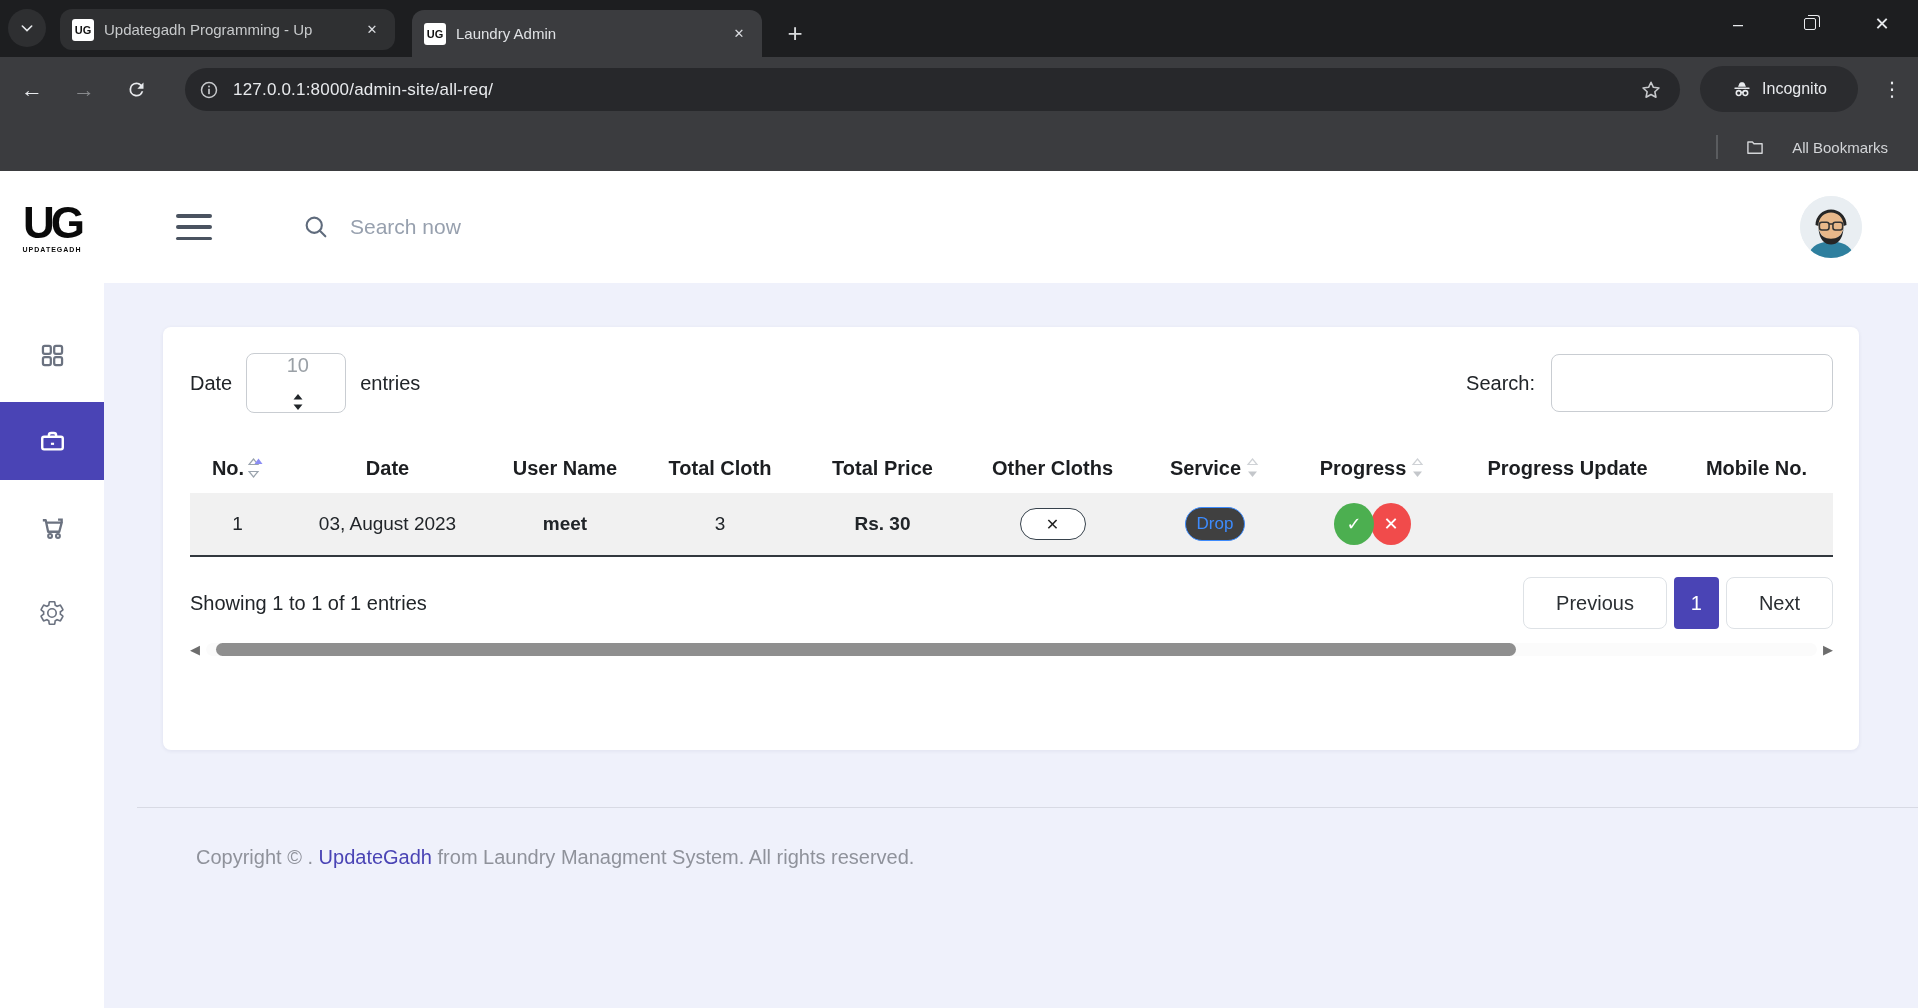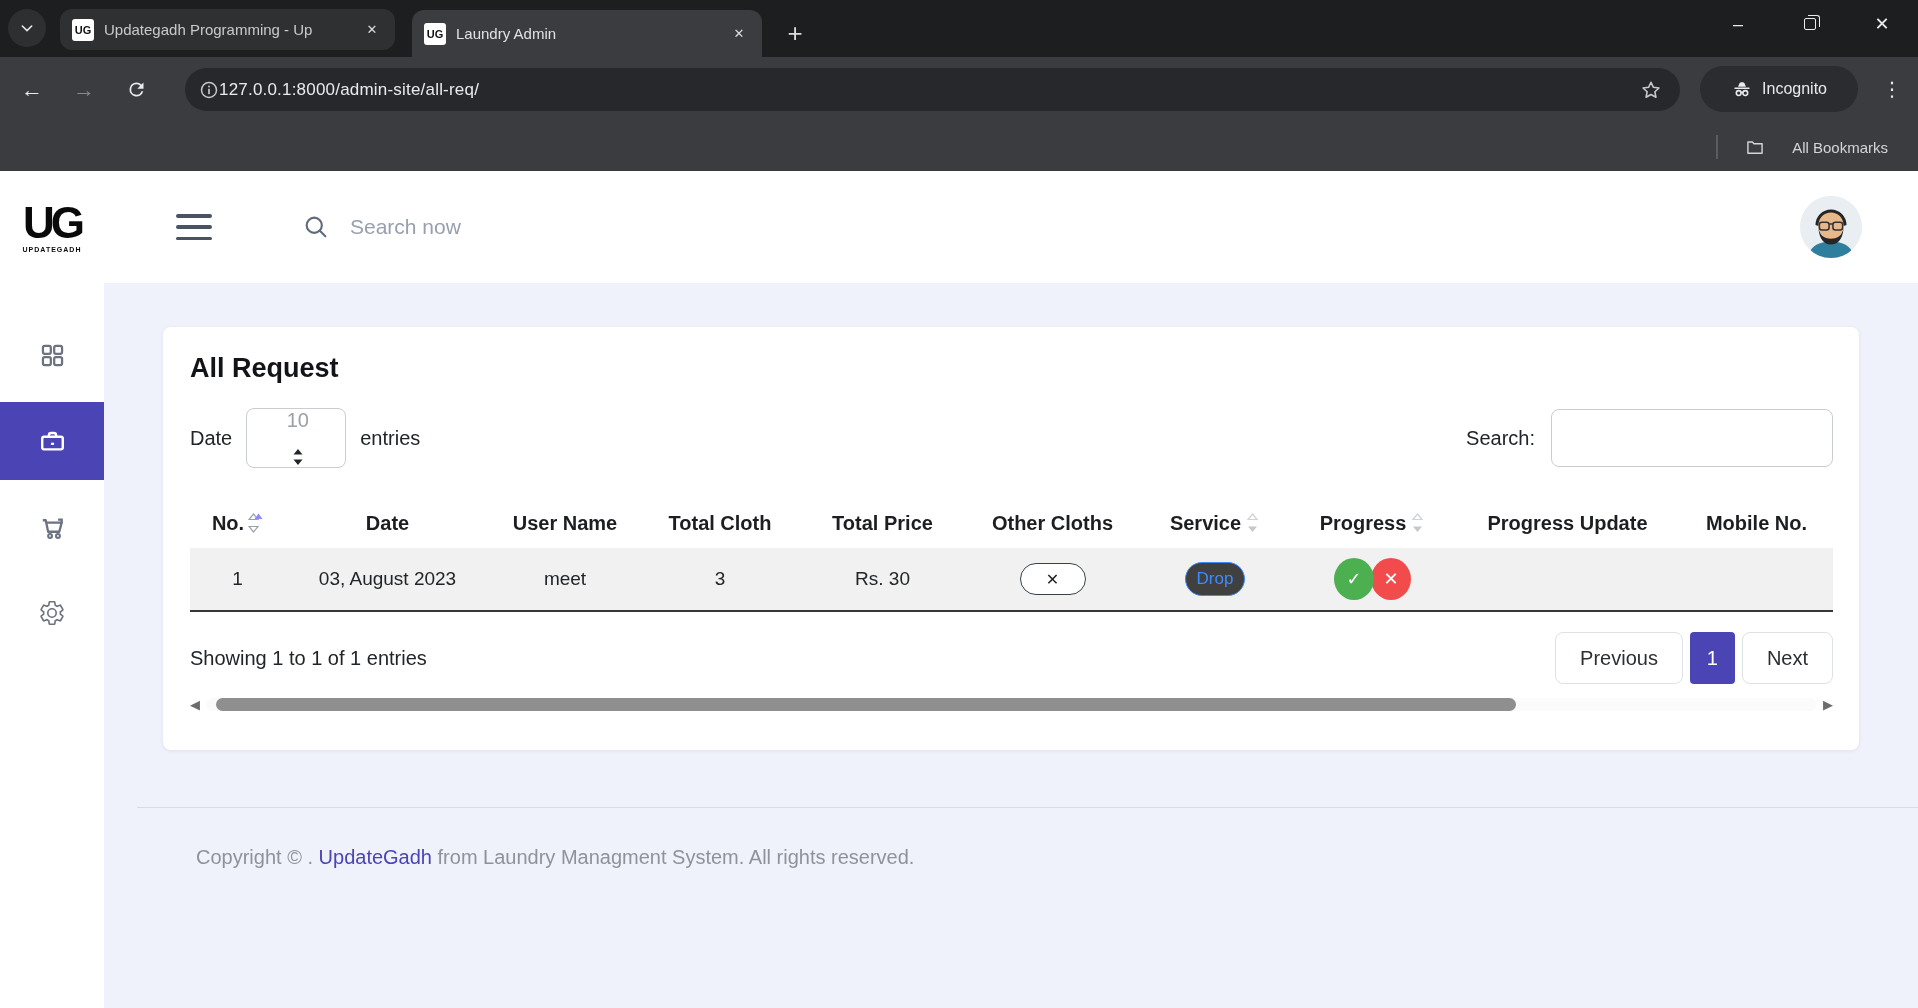--- a/index.html
+++ b/index.html
@@ -29,21 +29,21 @@
   .restore-glyph { width:12px; height:12px; border:1.6px solid #e8eaed; border-radius:2px; position:relative; }
   .restore-glyph::before { content:""; position:absolute; top:-4px; left:3px; width:11px; height:11px;
     border:1.6px solid #e8eaed; border-left:none; border-bottom:none; border-radius:0 3px 0 0; }
 
   .toolbar { position:relative; height:65px; background:#3b3c3f; display:flex; align-items:center; }
   .navbtn { width:40px; height:40px; display:flex; align-items:center; justify-content:center;
     font-size:22px; color:#e8eaed; border-radius:50%; margin-left:12px; }
   .navbtn.disabled { color:#87898c; }
   .omnibox { position:absolute; left:185px; top:11px; width:1495px; height:43px; border-radius:22px;
     background:#27282b; display:flex; align-items:center; padding:0 14px; }
-  .omni-url { margin-left:0; font-size:17px; color:#e8eaed; flex:1; letter-spacing:.2px; }
+  .omni-url { margin-left:14px; font-size:17px; color:#e8eaed; flex:1; letter-spacing:.2px; }
   .star { margin-right:4px; }
   .incog { position:absolute; left:1700px; top:9px; width:158px; height:46px; border-radius:23px;
     background:#2b2c2f; display:flex; align-items:center; justify-content:center; gap:9px; }
   .incog span { color:#e8eaed; font-size:16px; }
   .kebab { position:absolute; left:1872px; top:12px; width:40px; height:40px; display:flex;
     align-items:center; justify-content:center; color:#e8eaed; font-size:20px; }
 
   .bookmarksbar { position:relative; height:49px; background:#3b3c3f; }
   .allbookmarks { position:absolute; right:20px; top:8px; height:34px; display:flex;
     align-items:center; gap:27px; padding:0 10px; border-radius:17px; }
@@ -86,39 +86,39 @@
     font-size:20px; padding:0 14px; outline:none; font-family:"Liberation Sans",sans-serif; }
 
   
   .dtable { margin-top:30px; width:100%; }
   .trow { display:grid; grid-template-columns:95px 205px 150px 160px 165px 175px 150px 165px 225px auto; }
   .th { height:50px; display:flex; align-items:center; justify-content:center; gap:4px;
     font-size:20px; font-weight:bold; color:#1c1e21; }
   .td { height:62px; display:flex; align-items:center; justify-content:center;
     font-size:19px; color:#212529; }
   .databody .trow { background:#f1f1f1; border-bottom:2px solid #32383e; }
-  .bold { font-weight:normal; }
+  .bold { font-weight:bold; }
   .sorticon { display:flex; flex-direction:column; gap:2px; }
   .pill-x { width:66px; height:32px; border:1.6px solid #37424c; border-radius:16px;
     display:flex; align-items:center; justify-content:center; font-size:16px; color:#222; background:#fff; }
   .pill-drop { width:60px; height:34px; border:1.6px solid #3d8bfd; border-radius:17px;
     display:flex; align-items:center; justify-content:center; font-size:17px; color:#3d8bfd; background:#404040; }
   .pill-finish { min-width:64px; height:32px; background:#4caf50; border-radius:16px;
     display:flex; align-items:center; justify-content:center; font-size:16px; color:#fff; padding:0 12px; }
   .pu-group { display:flex; }
   .pu-btn { width:40px; height:42px; border-radius:50%; display:flex; align-items:center;
     justify-content:center; color:#fff; font-size:18px; }
   .pu-yes { background:#4caf50; z-index:1; }
   .pu-no  { background:#f14b4b; margin-left:-3px; }
 
   
   .inforow { display:flex; align-items:center; justify-content:space-between; margin-top:20px; }
   .showinfo { font-size:20px; color:#212529; }
   .pager { display:flex; align-items:center; gap:7px; }
-  .pgbtn { height:52px; padding:0 24px; background:#fff; border:1px solid #dee2e6; border-radius:8px;
+  .pgbtn { height:52px; padding:0 32px; background:#fff; border:1px solid #dee2e6; border-radius:8px;
     display:flex; align-items:center; justify-content:center; font-size:20px; color:#2b2f33; }
   .pgcur { width:45px; height:52px; background:#4a44b5; border-radius:4px; display:flex;
     align-items:center; justify-content:center; font-size:20px; color:#fff; }
   .hscroll { margin-top:12px; height:16px; display:flex; align-items:center; gap:6px; }
   .scroll-arrow { font-size:13px; color:#6d6d6d; line-height:1; }
   .scroll-track { flex:1; height:13px; border-radius:7px; background:#fbfbfb; position:relative; }
   .scroll-thumb { position:absolute; left:10px; top:0; width:1300px; height:13px; border-radius:7px; background:#8f8f8f; }
 
   
   .foot-hr { margin:57px 0 0 33px; border-top:1px solid #d8dae4; }
@@ -260,21 +260,20 @@
     </div>
     <div class="sideitem">
       <svg width="28" height="28" viewBox="0 0 24 24">
         <path d="M19.14 12.94c.04-.3.06-.61.06-.94 0-.32-.02-.64-.07-.94l2.03-1.58c.18-.14.23-.41.12-.61l-1.92-3.32c-.12-.22-.37-.29-.59-.22l-2.39.96c-.5-.38-1.03-.7-1.62-.94l-.36-2.54c-.04-.24-.24-.41-.48-.41h-3.84c-.24 0-.43.17-.47.41l-.36 2.54c-.59.24-1.13.57-1.62.94l-2.39-.96c-.22-.08-.47 0-.59.22L2.74 8.87c-.12.21-.08.47.12.61l2.03 1.58c-.05.3-.09.63-.09.94s.02.64.07.94l-2.03 1.58c-.18.14-.23.41-.12.61l1.92 3.32c.12.22.37.29.59.22l2.39-.96c.5.38 1.03.7 1.62.94l.36 2.54c.05.24.24.41.48.41h3.84c.24 0 .44-.17.47-.41l.36-2.54c.59-.24 1.13-.56 1.62-.94l2.39.96c.22.08.47 0 .59-.22l1.92-3.32c.12-.22.07-.47-.12-.61l-2.01-1.58zM12 15.6c-1.98 0-3.6-1.62-3.6-3.6s1.62-3.6 3.6-3.6 3.6 1.62 3.6 3.6-1.62 3.6-3.6 3.6z" fill="none" stroke="#6b7280" stroke-width="1.4"></path>
       </svg>
     </div>
   </div>
 
   <div class="mainarea">
     <div class="card">
-      <h1>All Request</h1>
 
       <div class="controls">
         <div class="show-group">
           <span>Date</span>
           <div class="lenselect">
             <span class="val">10</span>
             <svg width="12" height="20" viewBox="0 0 12 20">
               <path d="M6 2l4.5 5.5h-9z" fill="#212529"></path>
               <path d="M6 18l4.5-5.5h-9z" fill="#212529"></path>
             </svg>

